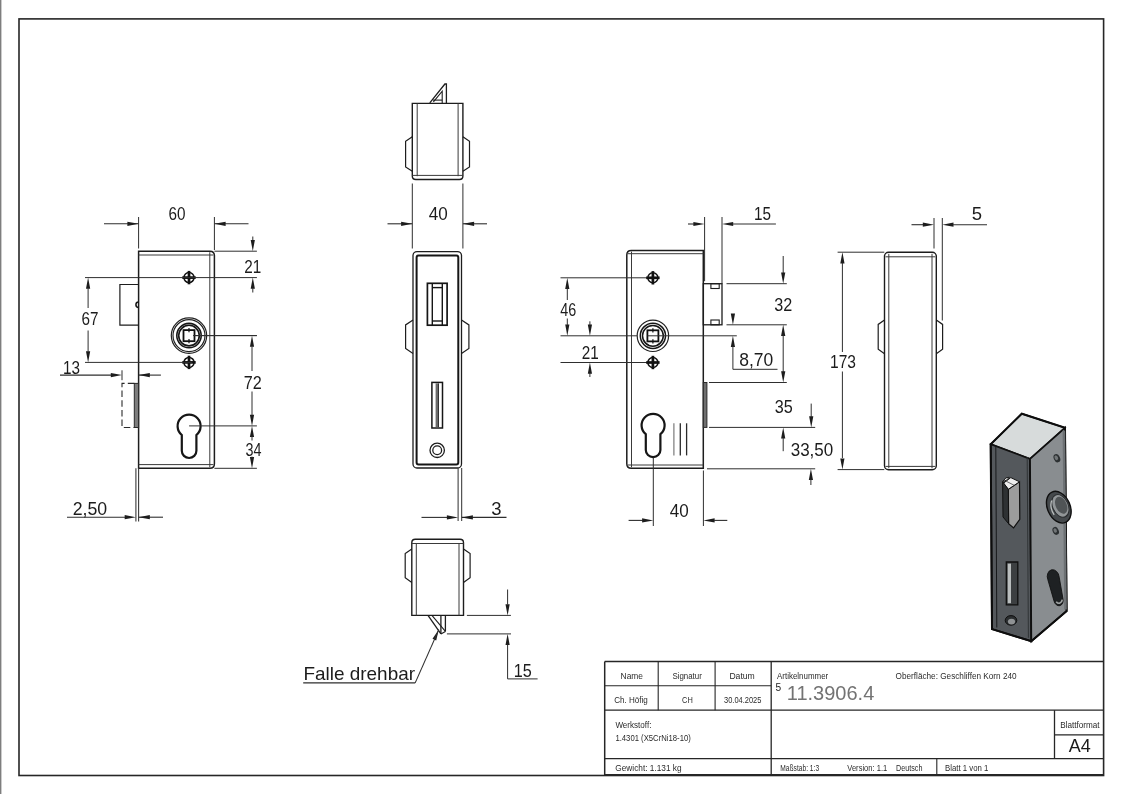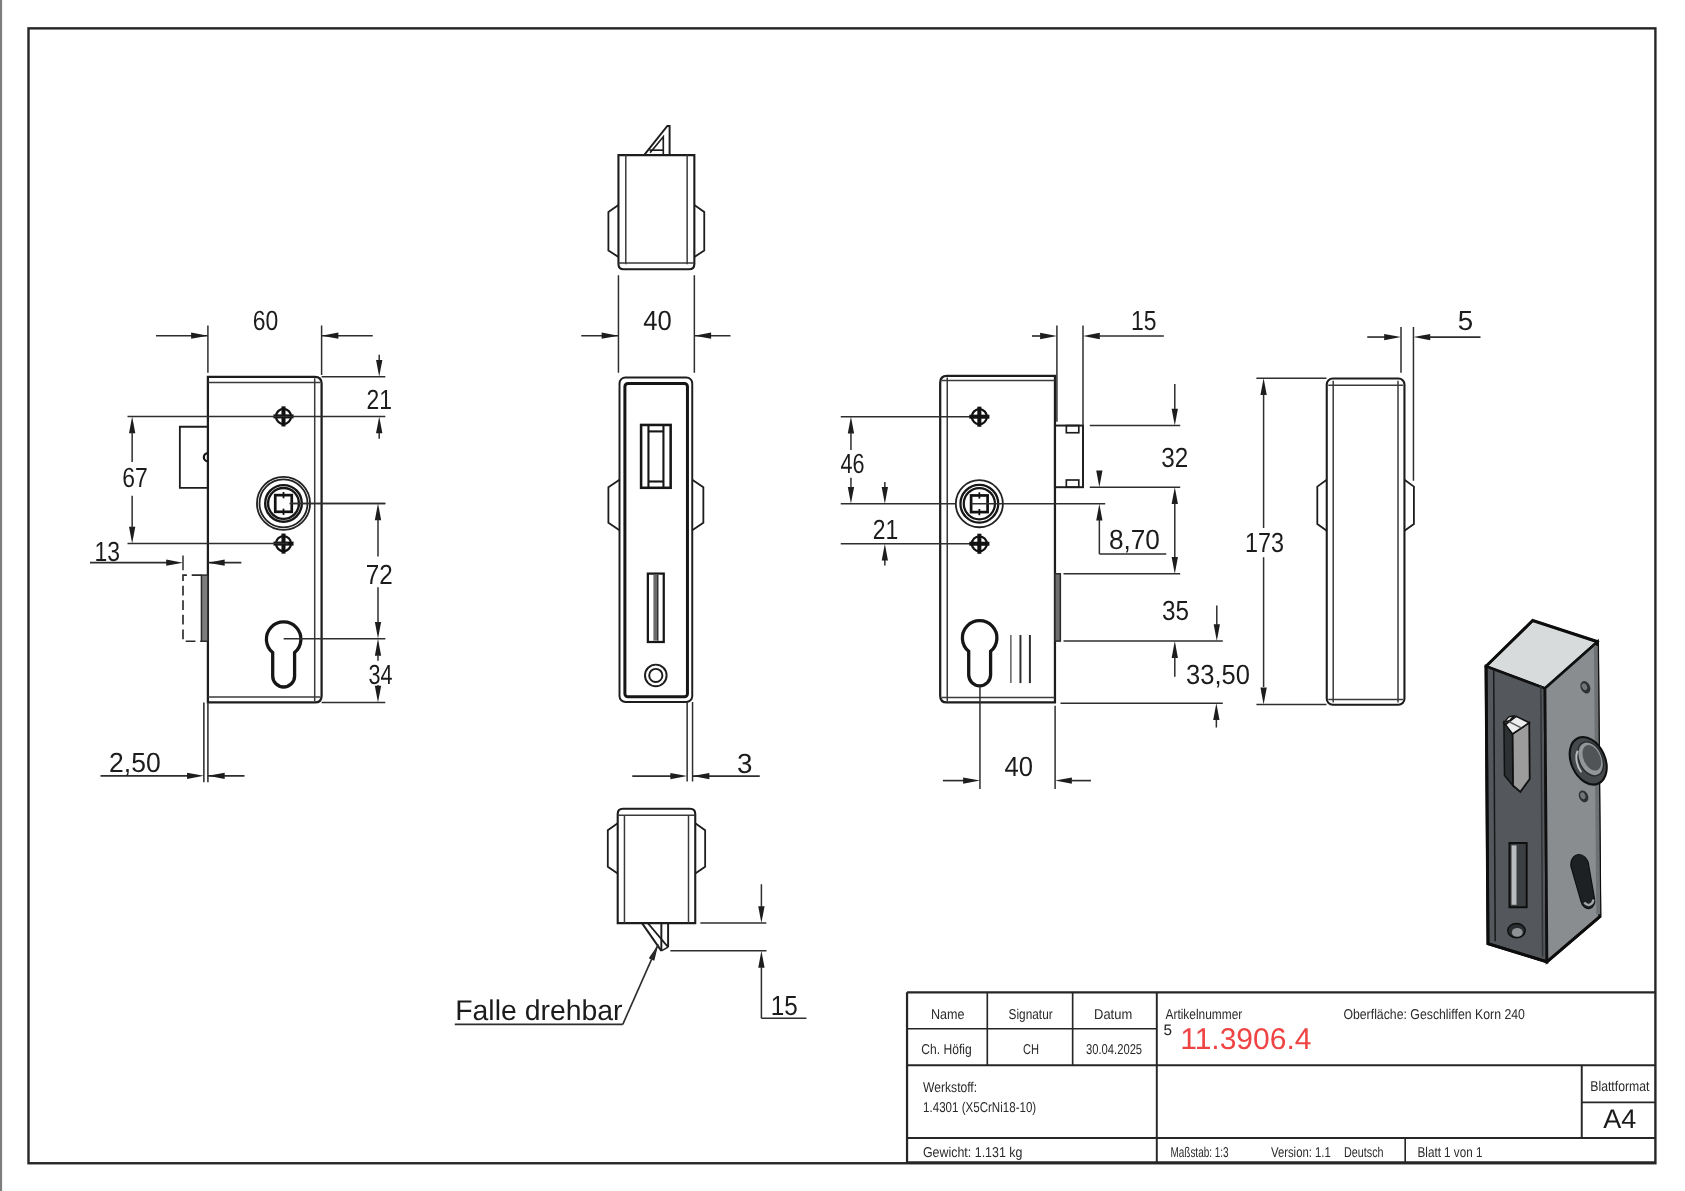--- a/index.html
+++ b/index.html
@@ -1,18 +1,18 @@
 <!DOCTYPE html>
 <html><head><meta charset="utf-8">
 <style>
 html,body{margin:0;padding:0;background:#fff;width:1123px;height:794px;overflow:hidden}
 svg{display:block;will-change:transform}
 text{font-family:"Liberation Sans",sans-serif}
 #sup5{position:absolute;left:775.6px;top:682.8px;font-family:"Liberation Sans",sans-serif;color:#222;font-size:10.2px;line-height:10px}
-#artnr{position:absolute;left:786.8px;top:685.9px;font-family:"Liberation Sans",sans-serif;color:#ef4444;white-space:nowrap;font-size:20px;line-height:14px;letter-spacing:0px}
+#artnr{position:absolute;left:786.8px;top:685.9px;font-family:"Liberation Sans",sans-serif;color:#737373;white-space:nowrap;font-size:20px;line-height:14px;letter-spacing:0px}
 </style></head>
 <body>
 <svg xmlns="http://www.w3.org/2000/svg" width="1123" height="794" viewBox="0 0 1123 794">
 <rect width="1123" height="794" fill="#ffffff"></rect>
 <line x1="0.7" y1="0" x2="0.7" y2="794" stroke="#7e7e7e" stroke-width="1.4" stroke-linecap="butt"></line>
 <rect x="19" y="18.9" width="1084.6" height="756.6" fill="none" stroke="#262626" stroke-width="1.6"></rect>
 <path d="M 138.6,251.2 L 209.9,251.2 Q 214.4,251.2 214.4,255.7 L 214.4,463.8 Q 214.4,468.3 209.9,468.3 L 138.6,468.3 Z" fill="none" stroke="#1d1d1d" stroke-width="1.5" stroke-linejoin="miter"></path>
 <line x1="138.6" y1="255.0" x2="213.4" y2="255.0" stroke="#3a3a3a" stroke-width="1.0" stroke-linecap="butt"></line>
 <line x1="138.6" y1="464.6" x2="213.4" y2="464.6" stroke="#3a3a3a" stroke-width="1.0" stroke-linecap="butt"></line>
 <line x1="209.8" y1="252.2" x2="209.8" y2="467.3" stroke="#3a3a3a" stroke-width="1.0" stroke-linecap="butt"></line>

